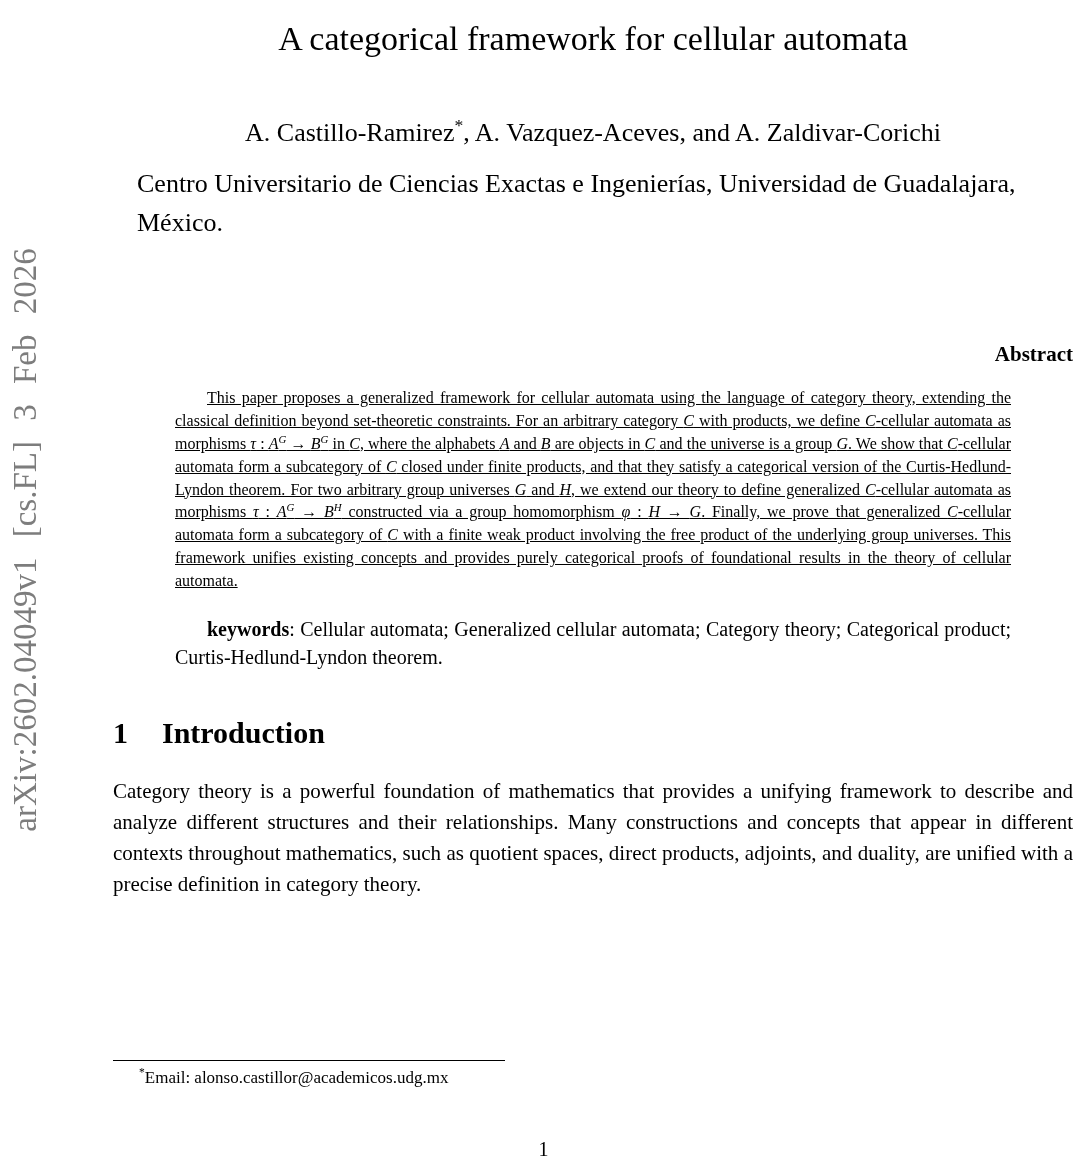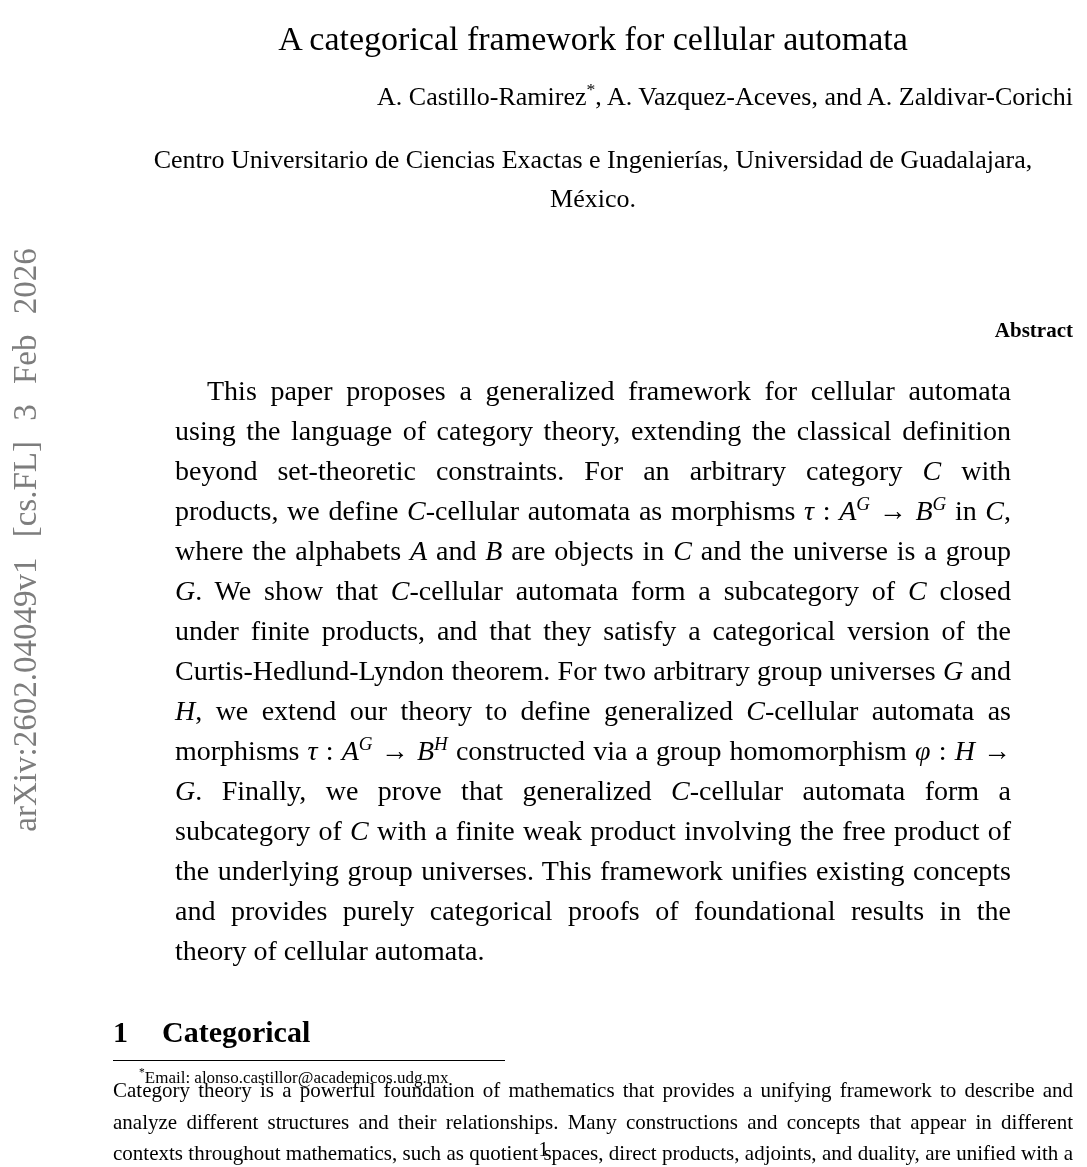--- a/index.html
+++ b/index.html
@@ -23,34 +23,34 @@
     white-space: nowrap;
   }
 
   .content { margin: 0 57px 0 113px; width: 960px; }
 
   .title {
     font-size: 34px; font-weight: normal;
     text-align: center; margin: 12px; padding-top: 8px;
   }
   .authors {
-    font-size: 26px; text-align: right; margin-top: 24px;
+    font-size: 26px; text-align: center; margin-top: 60px;
   }
   .affiliation {
-    font-size: 26px; text-align: center;
-    width: 912px; margin: 28px auto 0; line-height: 1.5;
+    font-size: 26px; 
+    width: 912px; margin: 16px auto 0; line-height: 1.5;
   }
 
   .abstract-head {
     margin-top: 100px; text-align: right;
     font-weight: bold; font-size: 21px;
   }
   .abstract-body {
-    margin: 28px 62px 0; font-size: 28px;
-    line-height: 1.43; text-align: justify; text-indent: 32px;
+    margin: 20px 62px 0; font-size: 16px;
+    line-height: 1.43; text-align: justify; text-indent: 32px; text-decoration: underline;
   }
   .keywords {
     margin: 22px 62px 0; font-size: 20px;
     line-height: 1.43; text-align: justify; text-indent: 32px;
   }
 
   .section {
     margin: 44px 0 0; font-size: 30px; font-weight: bold;
   }
   .secnum { display: inline-block; margin-right: 34px; }
@@ -88,23 +88,24 @@
     <h1 class="title">A categorical framework for cellular automata</h1>
 
     <div class="authors"><span>A. Castillo-Ramirez</span><sup>*</sup><span>, A. Vazquez-Aceves, and A. Zaldivar-Corichi</span></div>
 
     <div class="affiliation">Centro Universitario de Ciencias Exactas e Ingenierías, Universidad de Guadalajara, México.</div>
 
     <div class="abstract-head">Abstract</div>
 
     <p class="abstract-body"><span>This paper proposes a generalized framework for cellular automata using the language of category theory, extending the classical definition beyond set-theoretic constraints. For an arbitrary category </span><span class="cal">C</span><span> with products, we define </span><span class="cal">C</span><span>-cellular automata as morphisms </span><span class="i">τ</span><span> : </span><span class="i">A</span><sup class="i">G</sup><span> → </span><span class="i">B</span><sup class="i">G</sup><span> in </span><span class="cal">C</span><span>, where the alphabets </span><span class="i">A</span><span> and </span><span class="i">B</span><span> are objects in </span><span class="cal">C</span><span> and the universe is a group </span><span class="i">G</span><span>. We show that </span><span class="cal">C</span><span>-cellular automata form a subcategory of </span><span class="cal">C</span><span> closed under finite products, and that they satisfy a categorical version of the Curtis-Hedlund-Lyndon theorem. For two arbitrary group universes </span><span class="i">G</span><span> and </span><span class="i">H</span><span>, we extend our theory to define generalized </span><span class="cal">C</span><span>-cellular automata as morphisms </span><span class="i">τ</span><span> : </span><span class="i">A</span><sup class="i">G</sup><span> → </span><span class="i">B</span><sup class="i">H</sup><span> constructed via a group homomorphism </span><span class="i">φ</span><span> : </span><span class="i">H</span><span> → </span><span class="i">G</span><span>. Finally, we prove that generalized </span><span class="cal">C</span><span>-cellular automata form a subcategory of </span><span class="cal">C</span><span> with a finite weak product involving the free product of the underlying group universes. This framework unifies existing concepts and provides purely categorical proofs of foundational results in the theory of cellular automata.</span></p>
 
+    <p class="keywords"><span class="b">keywords</span><span>: Cellular automata; Generalized cellular automata; Category theory; Categorical product; Curtis-Hedlund-Lyndon theorem.</span></p>
 
     <h2 class="section">
-      <span class="secnum">1</span><span>Categorical</span>
+      <span class="secnum">1</span><span>Introduction</span>
     </h2>
 
     <p class="intro">Category theory is a powerful foundation of mathematics that provides a unifying framework to describe and analyze different structures and their relationships. Many constructions and concepts that appear in different contexts throughout mathematics, such as quotient spaces, direct products, adjoints, and duality, are unified with a precise definition in category theory.</p>
 
   </div>
 
   <div class="footnote">
     <div class="footrule"></div>
     <div class="foottext"><sup>*</sup><span>Email: alonso.castillor@academicos.udg.mx</span></div>
   </div>

